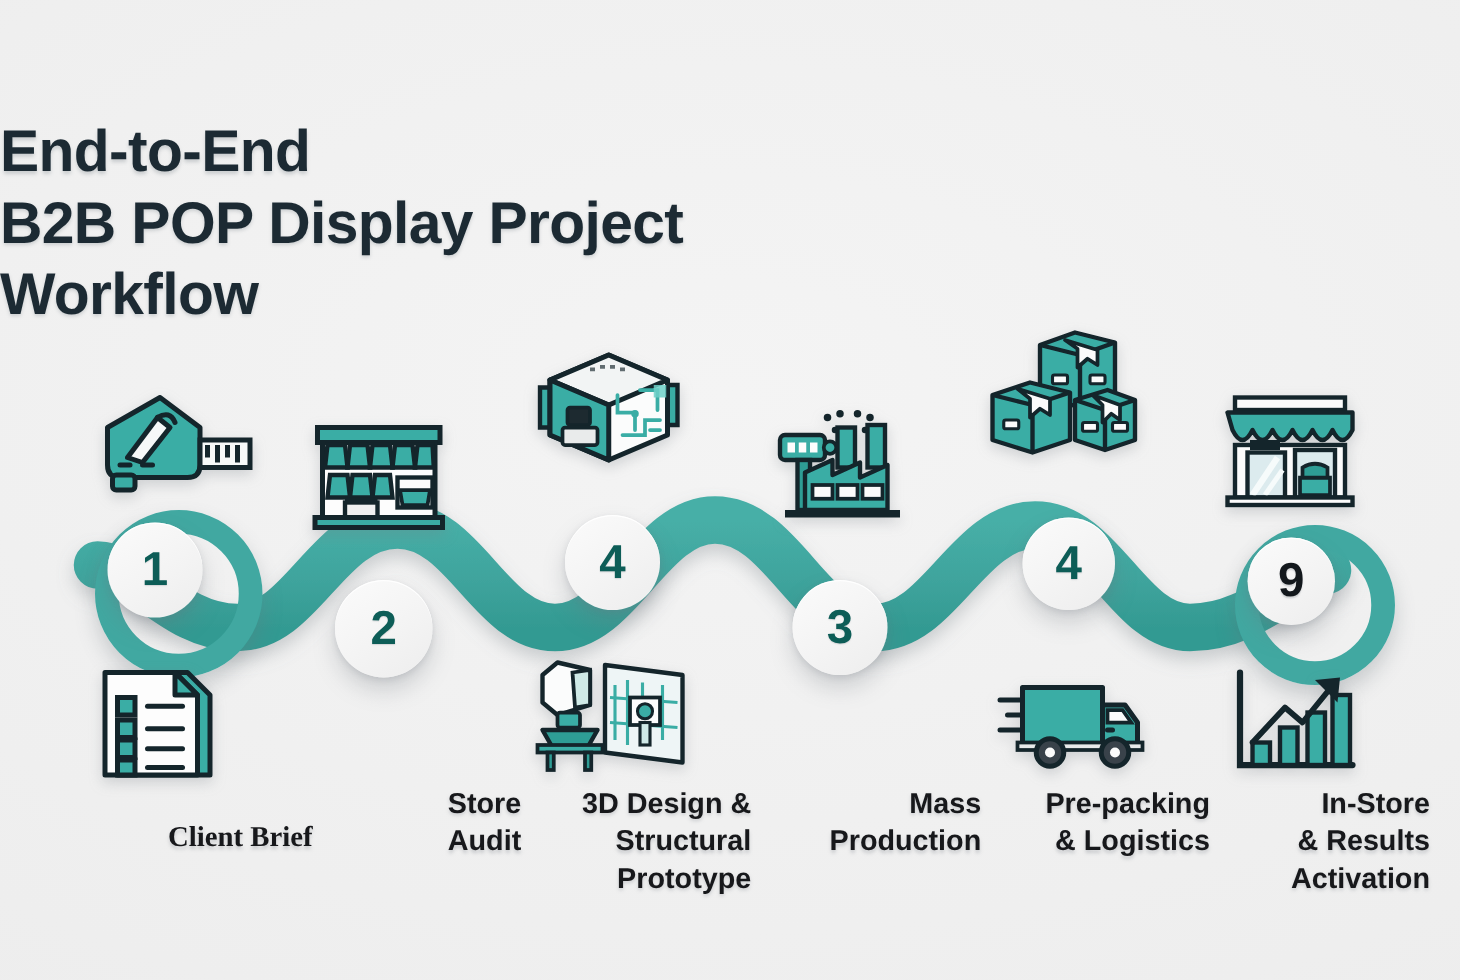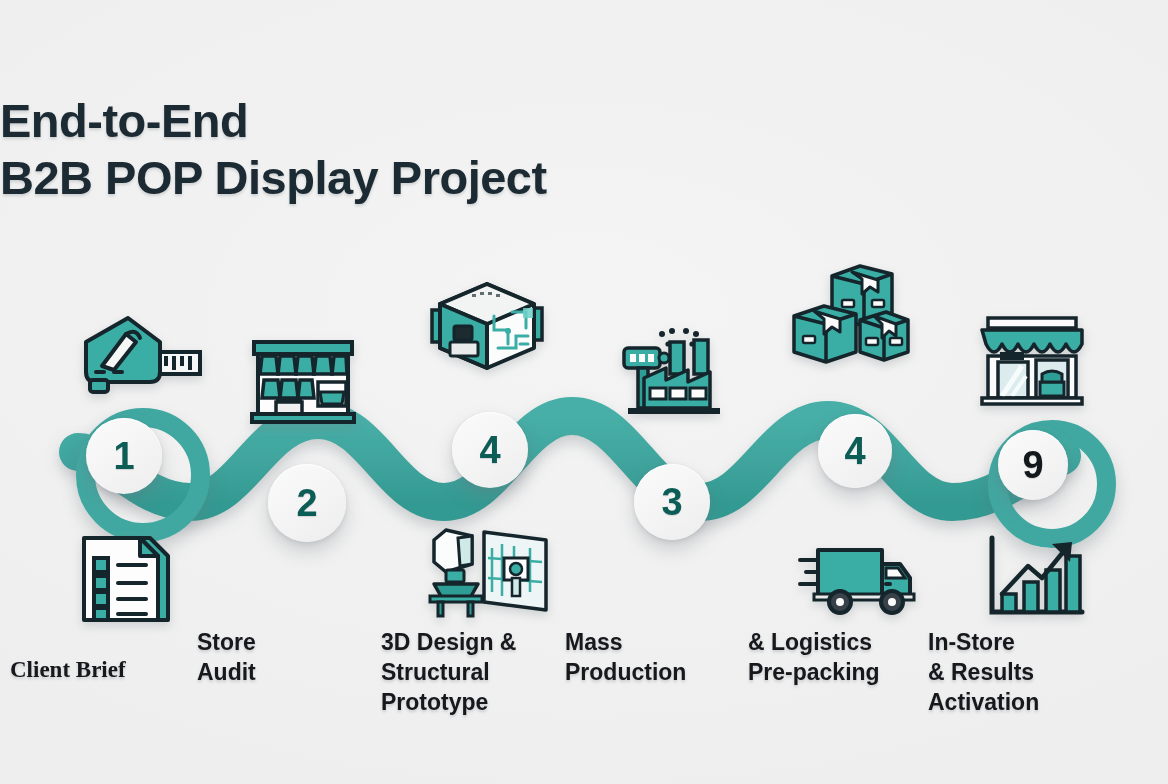--- a/index.html
+++ b/index.html
@@ -57,21 +57,21 @@
       inset 0 1px 0 rgba(255,255,255,0.9);
   }
   .node span {
     line-height: 1;
     text-shadow: 0 1px 1px rgba(150,155,160,0.35);
   }
 
   
   .label {
     position: absolute;
-    text-align: left;
+    text-align: right;
     color: #17181b;
     font-weight: bold;
     font-size: 23px;
     line-height: 30px;
     text-shadow: 0 2px 3px rgba(130,136,142,0.35);
   }
   .label .ln { display: block; white-space: nowrap; }
 
   
   .icon {
@@ -81,20 +81,21 @@
   .icon svg { display: block; }
 </style>
 </head>
 <body>
 
 <div class="canvas">
 
   <div class="title">
     <span class="tl">End-to-End</span>
     <span class="tl">B2B POP Display Project</span>
+    <span class="tl">Workflow</span>
   </div>
 
   <div class="ribbon-wrap">
     <svg width="1168" height="210" viewBox="0 0 1168 210">
       <defs>
         <linearGradient id="ribg" x1="0" y1="0" x2="0" y2="1">
           <stop offset="0%" stop-color="#47afa7"></stop>
           <stop offset="55%" stop-color="#3fa49d"></stop>
           <stop offset="100%" stop-color="#339a92"></stop>
         </linearGradient>
@@ -327,22 +328,22 @@
       <rect x="88" y="44" width="8" height="4" rx="2" fill="#14252b"></rect>
       <rect x="18" y="56" width="100" height="6" fill="#e8eaea" stroke="#14252b" stroke-width="3"></rect>
       <circle cx="44" cy="64" r="11" fill="#39424a" stroke="#14252b" stroke-width="4"></circle>
       <circle cx="44" cy="64" r="4" fill="#fbfbfb"></circle>
       <circle cx="96" cy="64" r="11" fill="#39424a" stroke="#14252b" stroke-width="4"></circle>
       <circle cx="96" cy="64" r="4" fill="#fbfbfb"></circle>
     </svg>
   </div>
 
   <div class="label" style="left:748px; top:627px; width:220px;">
+    <span class="ln">Pre-packing</span>
     <span class="ln">&amp; Logistics</span>
-    <span class="ln">Pre-packing</span>
   </div>
 
   <div class="icon" style="left:974px; top:312px; width:116px; height:96px;">
     <svg width="116" height="96" viewBox="0 0 116 96">
       <rect x="14" y="6" width="88" height="10" fill="#fbfbfb" stroke="#14252b" stroke-width="3.5"></rect>
       <path d="M8 18 L108 18 L108 32 Q100 48 92 32 Q84 48 76 32 Q68 48 60 32 Q52 48 44 32 Q36 48 28 32 Q20 48 12 32 Z" fill="#3aada5" stroke="#14252b" stroke-width="3.5" stroke-linejoin="round"></path>
       <rect x="14" y="44" width="88" height="42" fill="#fbfbfb" stroke="#14252b" stroke-width="3.5"></rect>
       <rect x="24" y="50" width="30" height="36" fill="#dcebee" stroke="#14252b" stroke-width="3.5"></rect>
       <path d="M28 84 L48 54" stroke="#f6fbfb" stroke-width="5" fill="none"></path>
       <path d="M38 84 L52 64" stroke="#f6fbfb" stroke-width="4" fill="none"></path>

